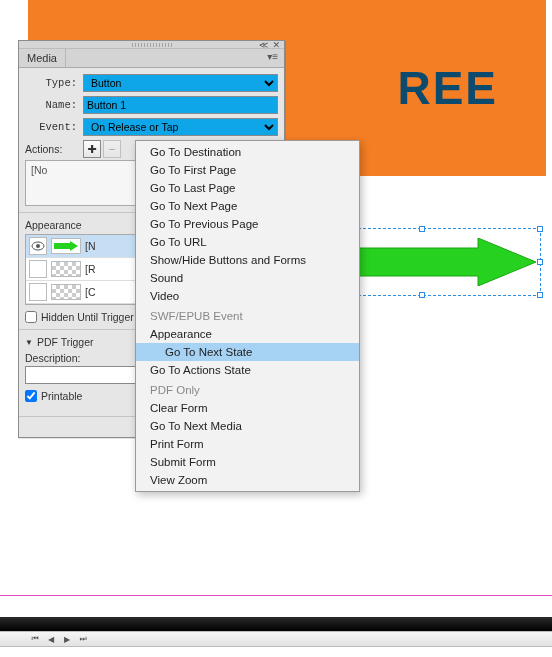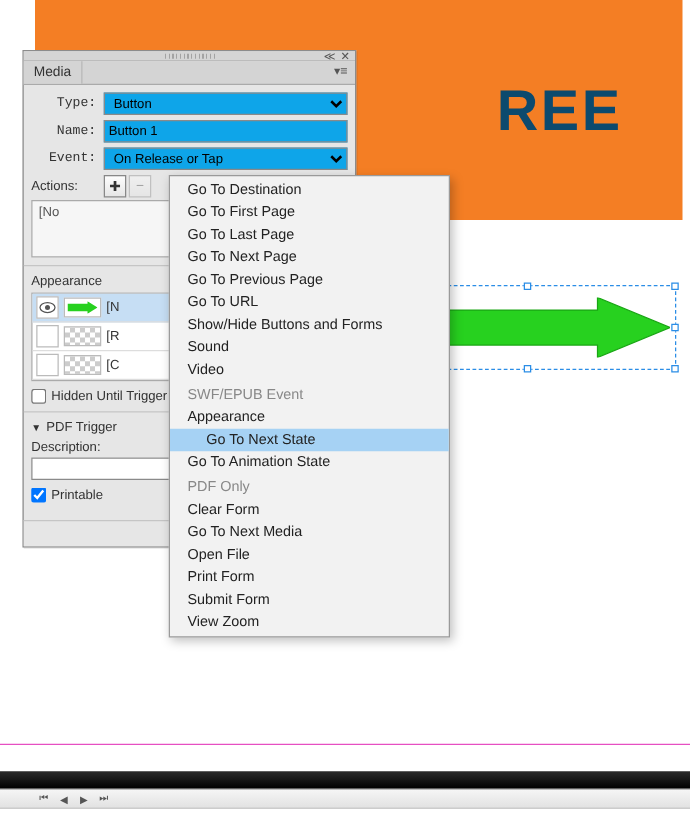--- a/index.html
+++ b/index.html
@@ -204,21 +204,20 @@
     <div class="menu-item">Go To Last Page</div>
     <div class="menu-item">Go To Next Page</div>
     <div class="menu-item">Go To Previous Page</div>
     <div class="menu-item">Go To URL</div>
     <div class="menu-item">Show/Hide Buttons and Forms</div>
     <div class="menu-item">Sound</div>
     <div class="menu-item">Video</div>
     <div class="menu-item header">SWF/EPUB Event</div>
     <div class="menu-item">Appearance</div>
     <div class="menu-item highlighted">Go To Next State</div>
-    <div class="menu-item">Go To Animation State</div>
+    <div class="menu-item">Go To Actions State</div>
     <div class="menu-item header">PDF Only</div>
     <div class="menu-item">Clear Form</div>
     <div class="menu-item">Go To Next Media</div>
-    <div class="menu-item">Open File</div>
     <div class="menu-item">Print Form</div>
     <div class="menu-item">Submit Form</div>
     <div class="menu-item">View Zoom</div>
   </div>
 
 </body></html>

